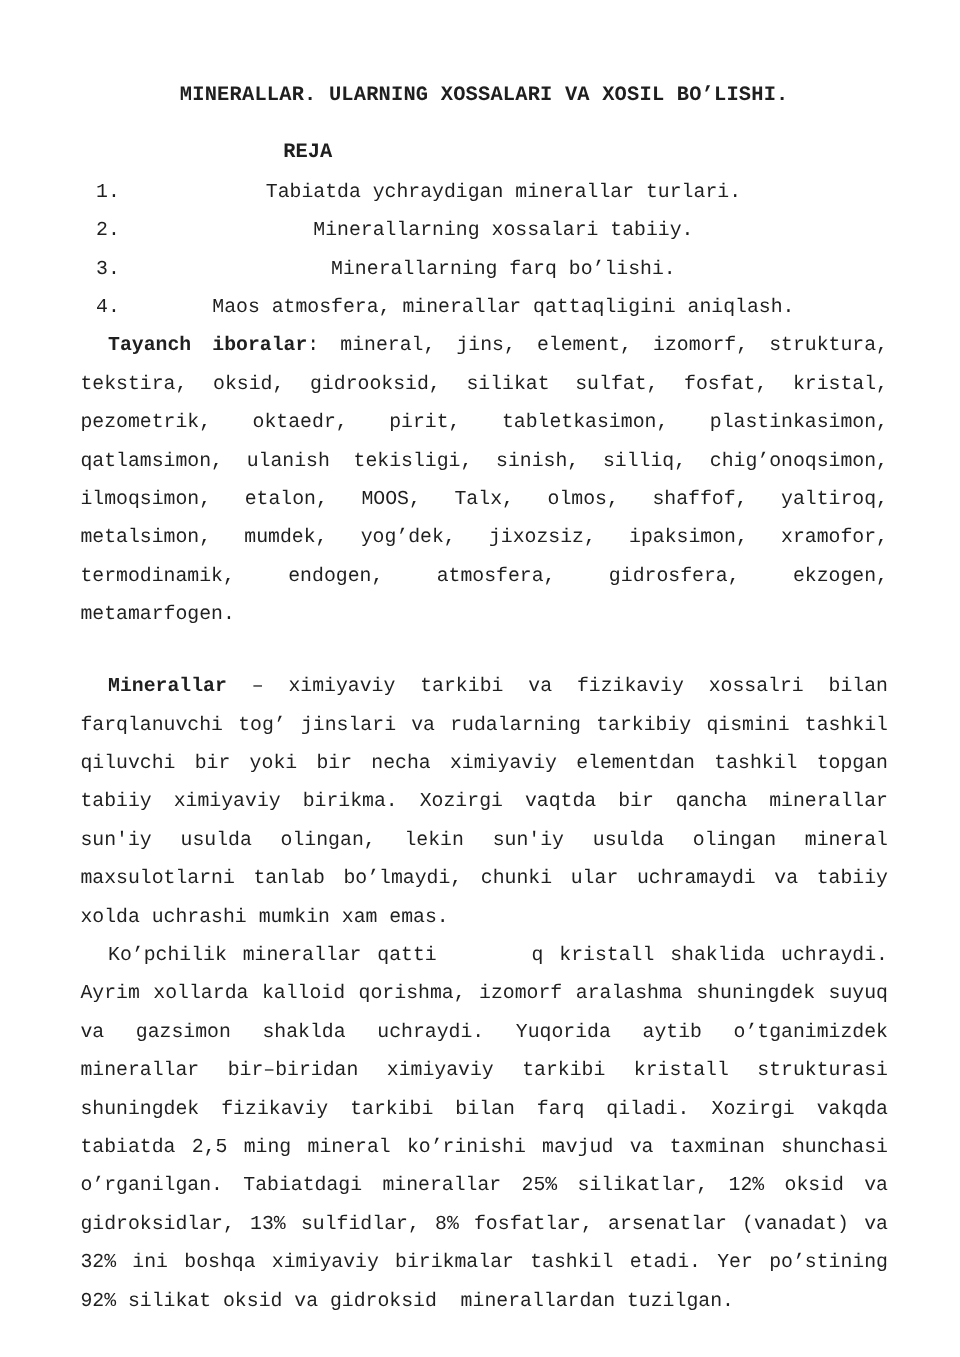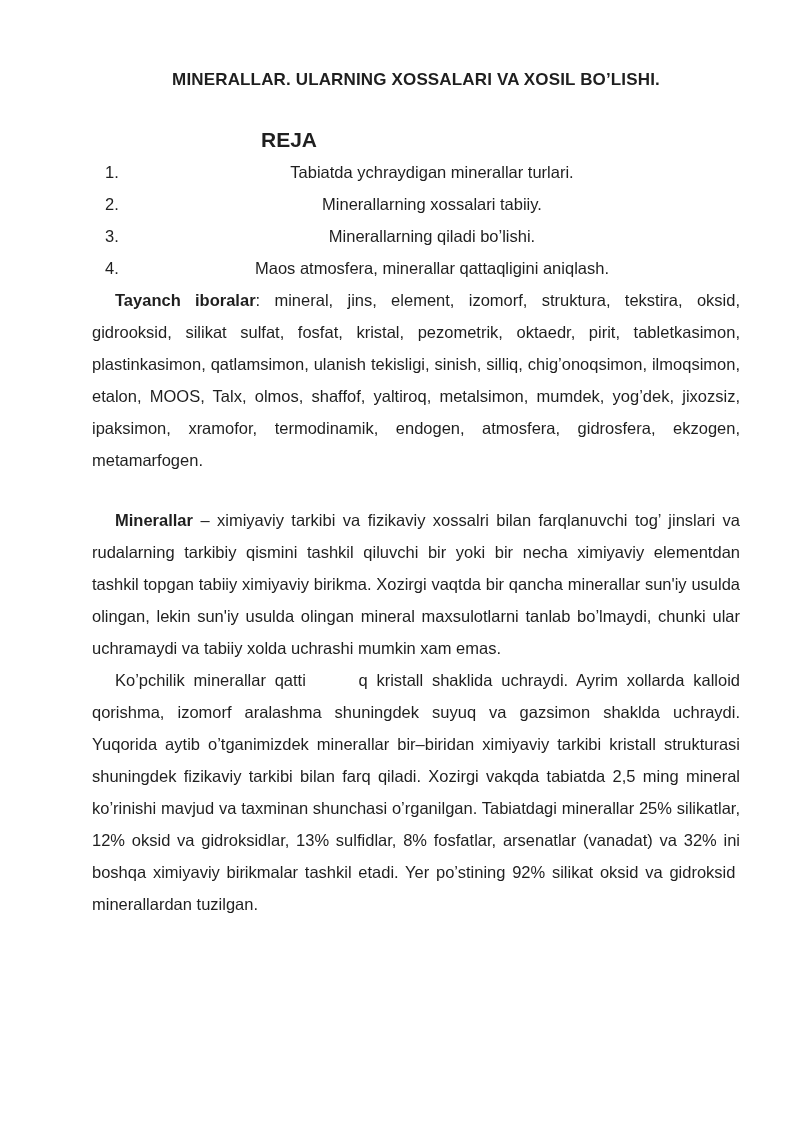--- a/index.html
+++ b/index.html
@@ -6,38 +6,38 @@
     margin: 0;
     padding: 0;
     background: #ffffff;
   }
   .page {
     position: relative;
     box-sizing: border-box;
     width: 800px;
     height: 1131px;
     background: #ffffff;
-    padding: 64px 60px 0 92px;
-    font-family: Liberation Sans, sans-serif;
+    padding: 64px 60px 0 67px;
+    font-family: Liberation Mono, monospace;
     font-size: 16.5px;
     line-height: 32px;
     color: #1f1f1f;
     overflow: hidden;
   }
   .doc-title {
     text-align: center;
     font-weight: 700;
     font-size: 17px;
     letter-spacing: 0.15px;
     white-space: nowrap;
   }
   .plan-heading {
     font-weight: 700;
-    font-size: 21px;
-    margin-top: 28px;
+    font-size: 17px;
+    margin-top: 16px;
     margin-left: 169px;
   }
   .agenda {
     margin: 0;
     padding: 0;
   }
   .agenda-row {
     display: flex;
   }
   .agenda-num {
@@ -74,21 +74,21 @@
     <div class="agenda-row">
       <span class="agenda-num">1.</span>
       <span class="agenda-label">Tabiatda ychraydigan minerallar turlari.</span>
     </div>
     <div class="agenda-row">
       <span class="agenda-num">2.</span>
       <span class="agenda-label">Minerallarning xossalari tabiiy.</span>
     </div>
     <div class="agenda-row">
       <span class="agenda-num">3.</span>
-      <span class="agenda-label">Minerallarning qiladi bo’lishi.</span>
+      <span class="agenda-label">Minerallarning farq bo’lishi.</span>
     </div>
     <div class="agenda-row">
       <span class="agenda-num">4.</span>
       <span class="agenda-label">Maos atmosfera, minerallar qattaqligini aniqlash.</span>
     </div>
   </div>
 
   <p class="para para-keywords">
     <span class="lead-bold">Tayanch iboralar</span><span>: mineral, jins, element, izomorf, struktura, tekstira, oksid, gidrooksid, silikat sulfat, fosfat, kristal, pezometrik, oktaedr, pirit, tabletkasimon, plastinkasimon, qatlamsimon, ulanish tekisligi, sinish, silliq, chig’onoqsimon, ilmoqsimon, etalon, MOOS, Talx, olmos, shaffof, yaltiroq, metalsimon, mumdek, yog’dek, jixozsiz, ipaksimon, xramofor, termodinamik, endogen, atmosfera, gidrosfera, ekzogen, metamarfogen.</span>
   </p>

